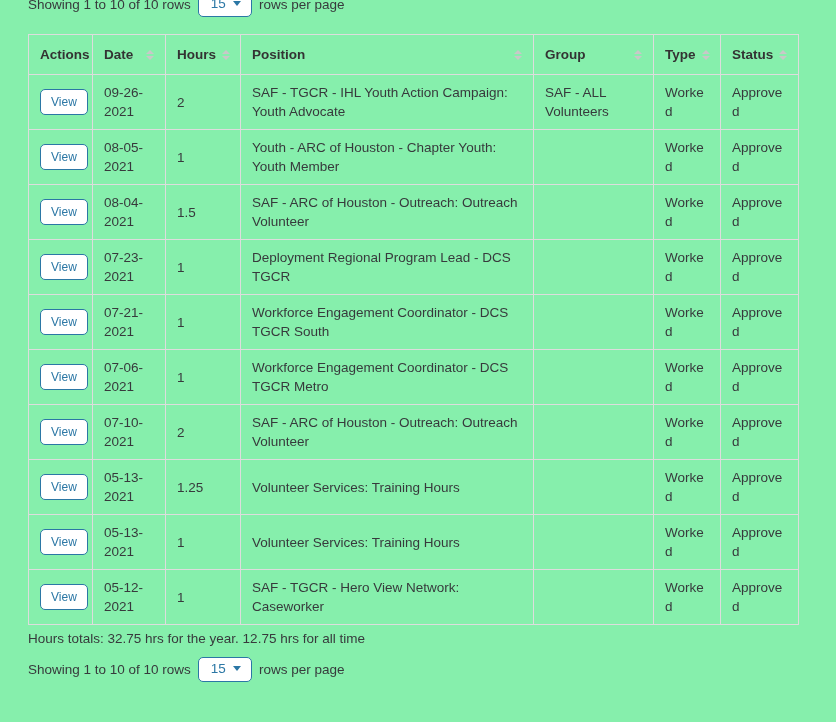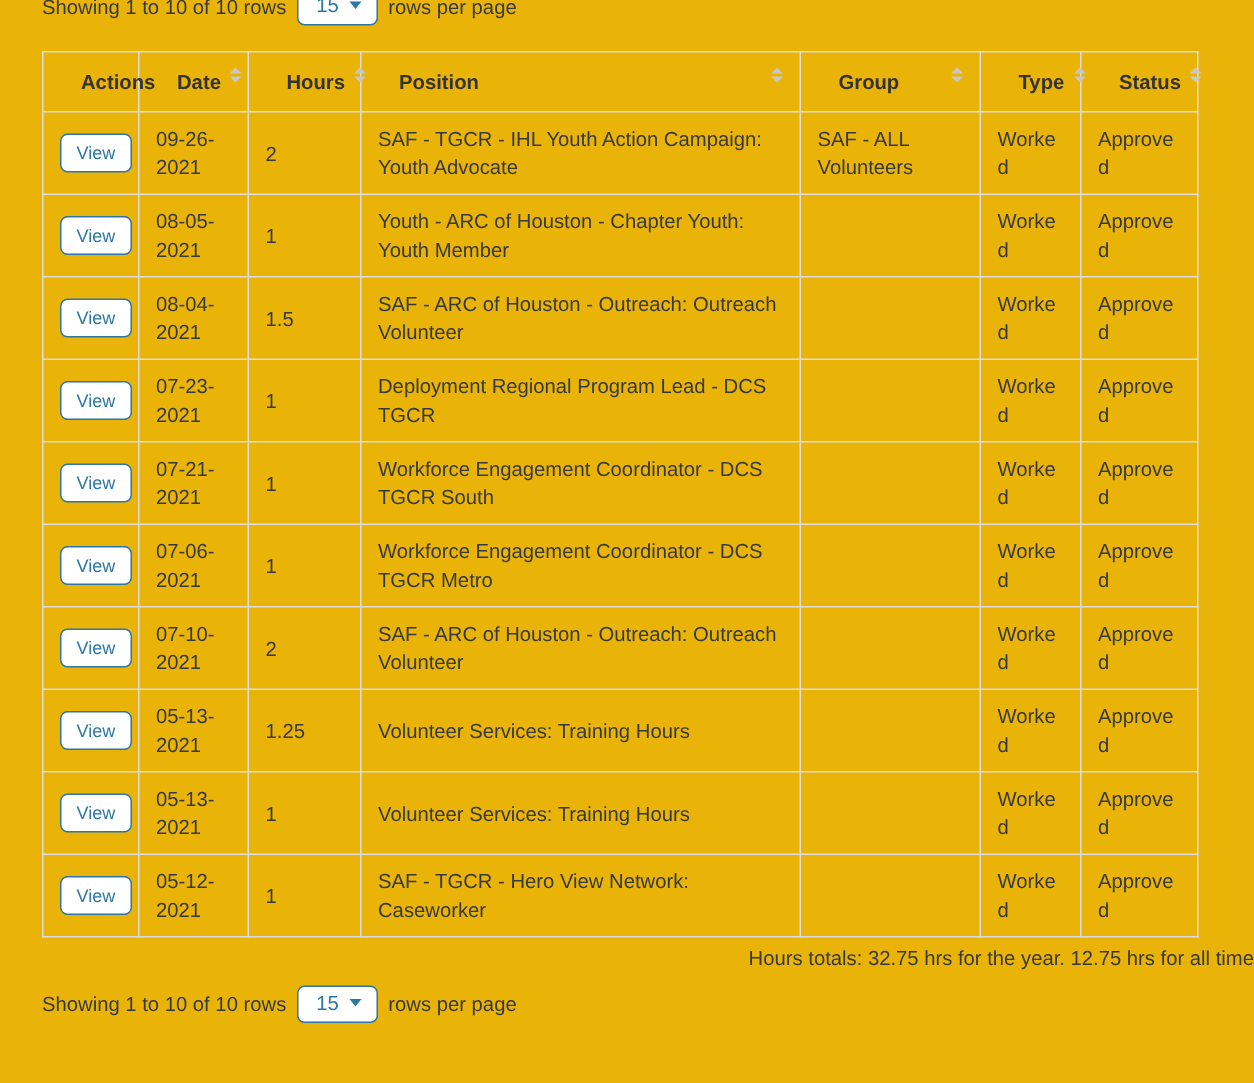--- a/index.html
+++ b/index.html
@@ -8,21 +8,21 @@
     --text: #373a3c;
     --sorticon: #c8c8c8;
   }
   * { box-sizing: border-box; }
   html, body { margin: 0; padding: 0; background: #ffffff; }
   body { font-family: "Liberation Sans", "DejaVu Sans", sans-serif; color: var(--text); }
   .page {
     position: relative;
     width: 836px;
     height: 722px;
-    background: #eab308;
+    background: #86efac;
     overflow: hidden;
   }
   
   .pagination-row {
     display: flex;
     align-items: center;
     font-size: 13.5px;
     color: var(--text);
     height: 28px;
     white-space: nowrap;
@@ -74,21 +74,21 @@
     vertical-align: middle;
     line-height: 19px;
     color: var(--text);
     overflow-wrap: break-word;
   }
   .hours-table th {
     font-weight: bold;
     padding: 10px 11px;
     color: #333333;
   }
-  .th-wrap { display: flex; align-items: flex-start; margin-left: 14px; }
+  .th-wrap { display: flex; align-items: center; }
   .th-label { flex: 0 1 auto; }
   .sort-icon {
     margin-left: auto;
     padding-left: 6px;
     display: inline-flex;
     flex-direction: column;
     align-items: center;
     gap: 2px;
   }
   .sort-icon .tri-up {
@@ -111,21 +111,20 @@
     font-size: 12px;
     font-family: inherit;
     padding: 5px 10px;
     cursor: pointer;
   }
   .totals-line {
     margin-left: 28px;
     margin-top: 6px;
     font-size: 13.5px;
     color: var(--text);
-    text-align: right;
   }
 </style>
 </head>
 <body>
 
 <div class="page">
 
   <div class="pagination-row pagination-top">
     <span>Showing 1 to 10 of 10 rows</span>
     <button class="page-size-dropdown">

